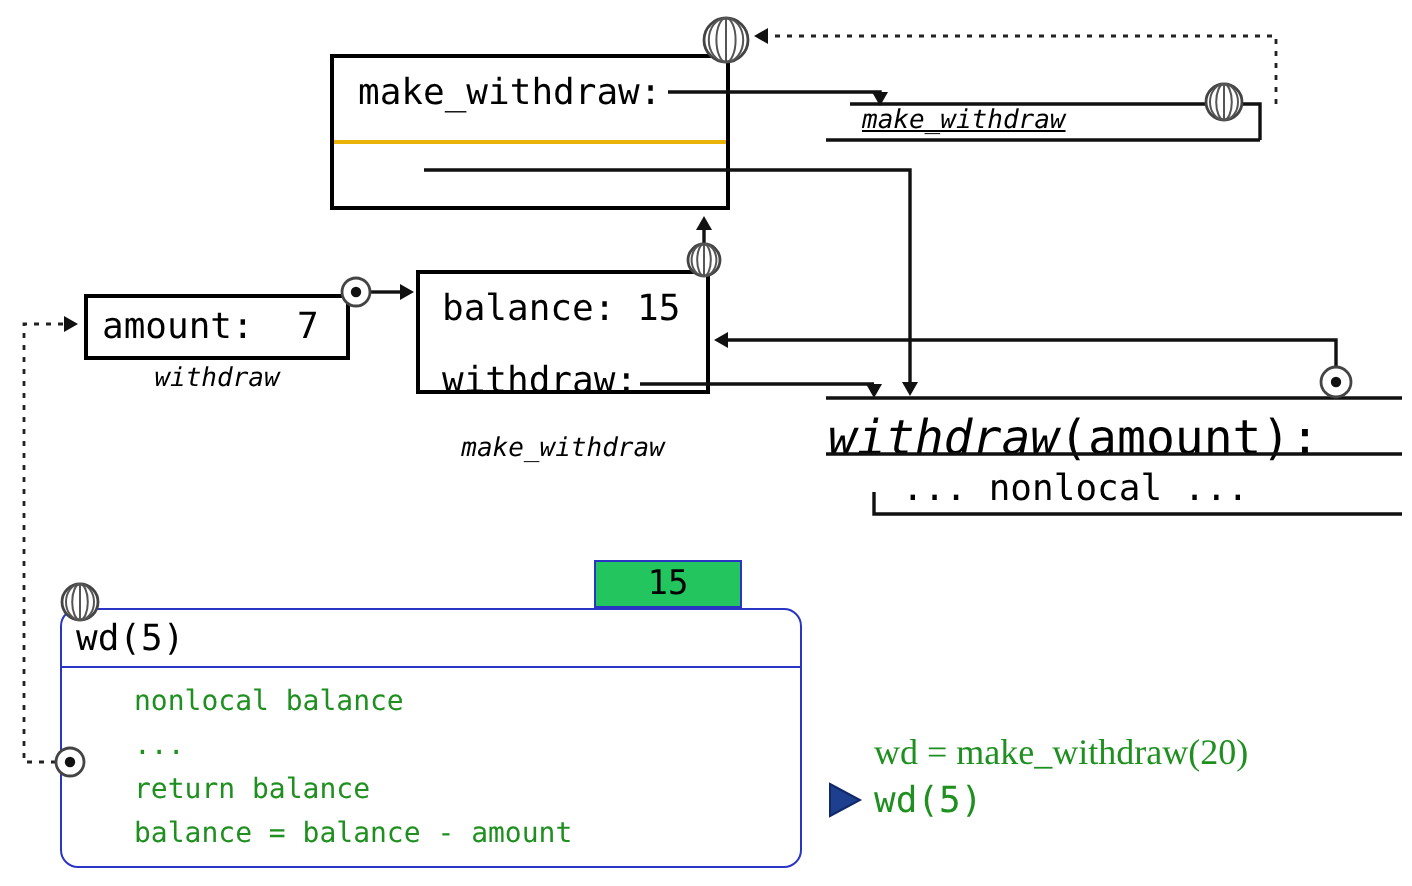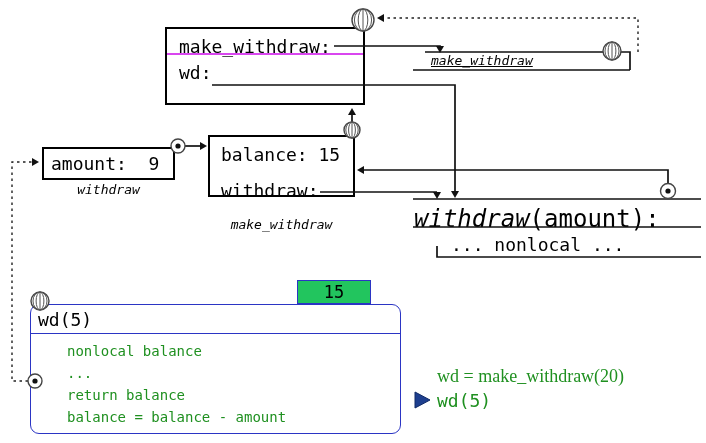--- a/index.html
+++ b/index.html
@@ -4,21 +4,21 @@
 <style>
   html,body { margin:0; padding:0; background:#fff; }
   .stage {
     position:relative; width:706px; height:443px; background:#fff;
     font-family:"DejaVu Sans Mono", monospace; color:#000; overflow:hidden;
   }
   .mono { white-space:pre; font-family:"DejaVu Sans Mono", monospace; }
   .box { position:absolute; border:2px solid #000; background:#fff; box-sizing:border-box; z-index:1; }
   .row { font-size:18px; padding-left:12px; }
   .global-box { left:165px; top:27px; width:200px; height:78px; }
-  .global-box .r1 { height:26px; line-height:36px; border-bottom:2px solid #d946ef; box-sizing:border-box; }
+  .global-box .r1 { height:43px; line-height:36px; border-bottom:2px solid #eab308; box-sizing:border-box; }
   .global-box .r2 { height:36px; line-height:36px; }
   .mw-box { left:208px; top:135px; width:147px; height:62px; }
   .mw-box .r1, .mw-box .r2 { height:36px; line-height:36px; padding-left:11px; }
   .amount-box { left:42px; top:147px; width:133px; height:33px; line-height:29px; font-size:18px; padding-left:7px; }
   .caption { position:absolute; font-size:13px; font-style:italic; text-align:center; z-index:1; }
   .cap-withdraw { left:42px; top:182px; width:133px; }
   .cap-mw { left:208px; top:217px; width:147px; }
   .fn-name { position:absolute; left:431px; top:53px; font-size:13px; font-style:italic; text-decoration:underline; z-index:1; }
   .wd-header { position:absolute; left:414px; top:205px; font-size:24px; z-index:1; }
   .wd-header .it { font-style:italic; }
@@ -41,30 +41,29 @@
   .icl { fill:none; stroke:#555; stroke-width:1; }
   .marker { fill:#1e3f8f; stroke:#102a66; stroke-width:1; }
 </style>
 </head>
 <body>
 
 <div class="stage">
 
   <div class="box global-box">
     <div class="row r1 mono">make_withdraw:</div>
-    <div class="row r2 mono">wd:</div>
   </div>
 
   <div class="box mw-box">
     <div class="row r1 mono">balance: 15</div>
     <div class="row r2 mono">withdraw:</div>
   </div>
   <div class="caption cap-mw">make_withdraw</div>
 
-  <div class="box amount-box mono">amount:  9</div>
+  <div class="box amount-box mono">amount:  7</div>
   <div class="caption cap-withdraw">withdraw</div>
 
   <div class="fn-name mono">make_withdraw</div>
 
   <div class="wd-header mono"><span class="it">withdraw</span><span>(amount):</span></div>
   <div class="wd-body mono">... nonlocal ...</div>
 
   <div class="ret-tab mono">15</div>
 
   <div class="exec-card">

